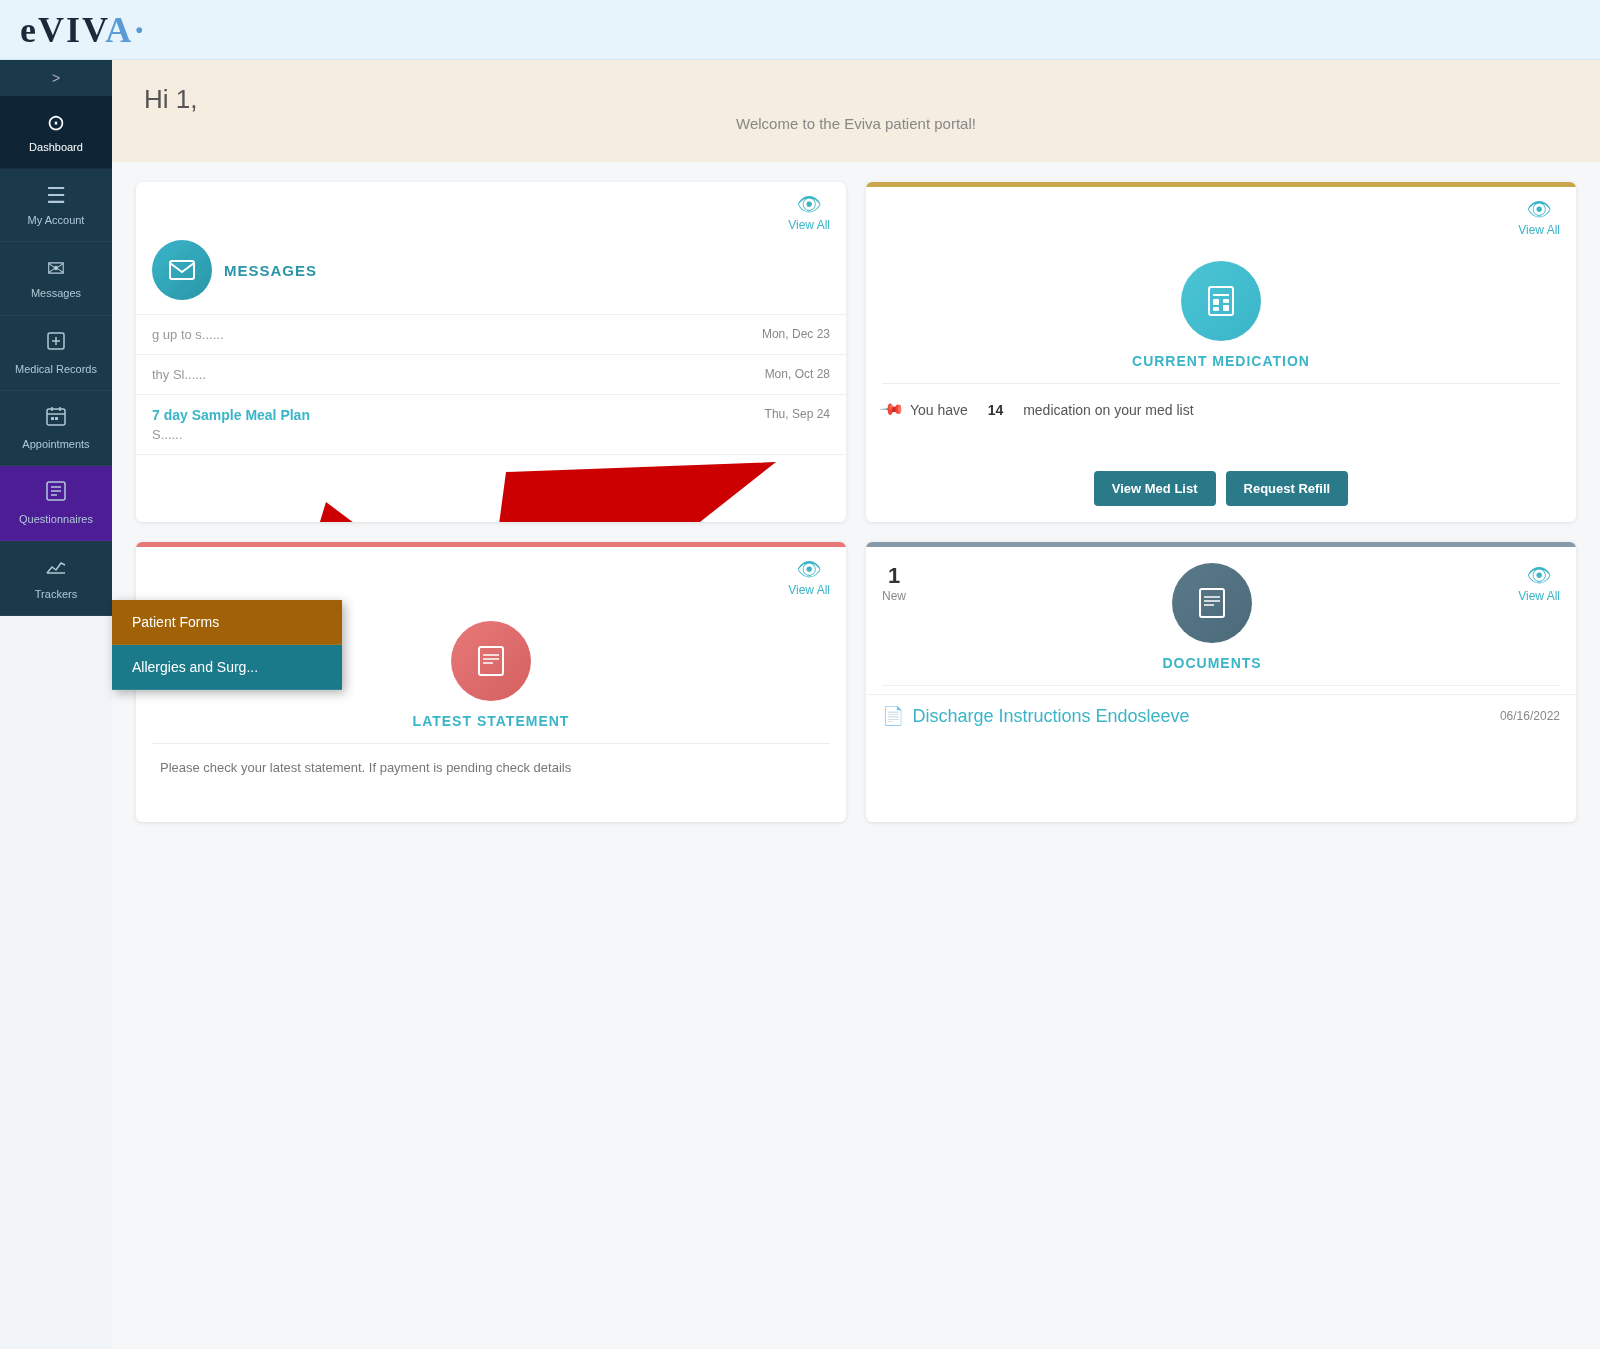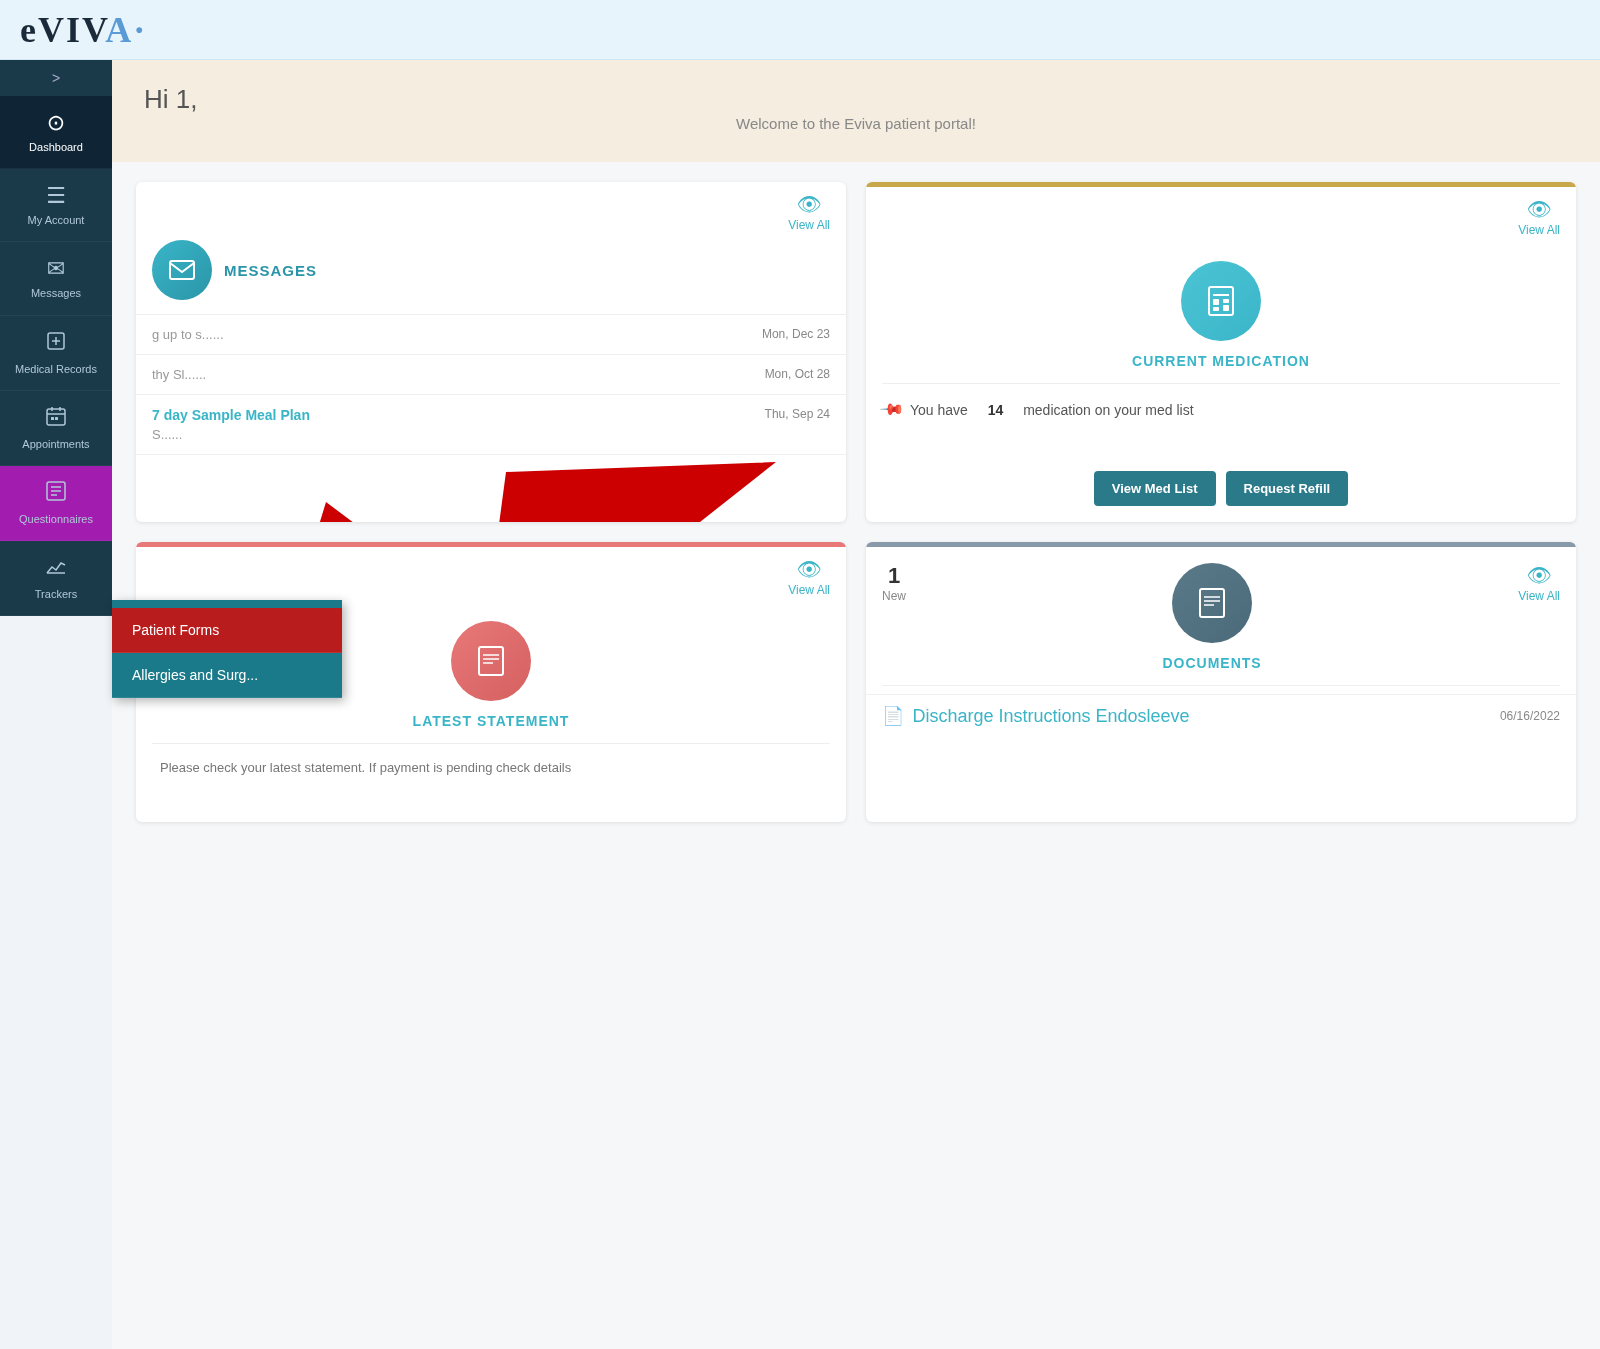--- a/index.html
+++ b/index.html
@@ -90,22 +90,21 @@
       box-shadow: 3px 3px 10px rgba(0,0,0,0.3);
     }
     .dropdown-item {
       padding: 14px 20px;
       color: #fff;
       font-size: 14px;
       cursor: pointer;
       border-bottom: 1px solid rgba(255,255,255,0.1);
     }
     .dropdown-item.active-item {
-      background: #b91c1c;
-      margin-top: 8px;
+      background: #a16207;
     }
 
     
     .content {
       flex: 1;
       overflow-y: auto;
       background: #f5f7f8;
     }
 
     
@@ -445,21 +444,21 @@
             <line x1="7" y1="2" x2="7" y2="6" stroke="#b0c8d8" stroke-width="1.5"></line>
             <line x1="15" y1="2" x2="15" y2="6" stroke="#b0c8d8" stroke-width="1.5"></line>
             <line x1="2" y1="9" x2="20" y2="9" stroke="#b0c8d8" stroke-width="1.5"></line>
             <rect x="6" y="12" width="3" height="3" rx="0.5" fill="#b0c8d8"></rect>
             <rect x="10" y="12" width="3" height="3" rx="0.5" fill="#b0c8d8"></rect>
           </svg>
         </span>
         <span class="sidebar-label">Appointments</span>
       </div>
 
-      <div class="sidebar-item" style="background:#a21caf;">
+      <div class="sidebar-item" style="background:#4c1d95;">
         <span class="sidebar-icon">
           <svg width="22" height="22" viewBox="0 0 22 22" fill="none" xmlns="http://www.w3.org/2000/svg">
             <rect x="2" y="2" width="18" height="18" rx="2" stroke="#b0c8d8" stroke-width="1.5" fill="none"></rect>
             <line x1="6" y1="7" x2="16" y2="7" stroke="#b0c8d8" stroke-width="1.5"></line>
             <line x1="6" y1="11" x2="16" y2="11" stroke="#b0c8d8" stroke-width="1.5"></line>
             <line x1="6" y1="15" x2="12" y2="15" stroke="#b0c8d8" stroke-width="1.5"></line>
           </svg>
         </span>
         <span class="sidebar-label">Questionnaires</span>
       </div>

